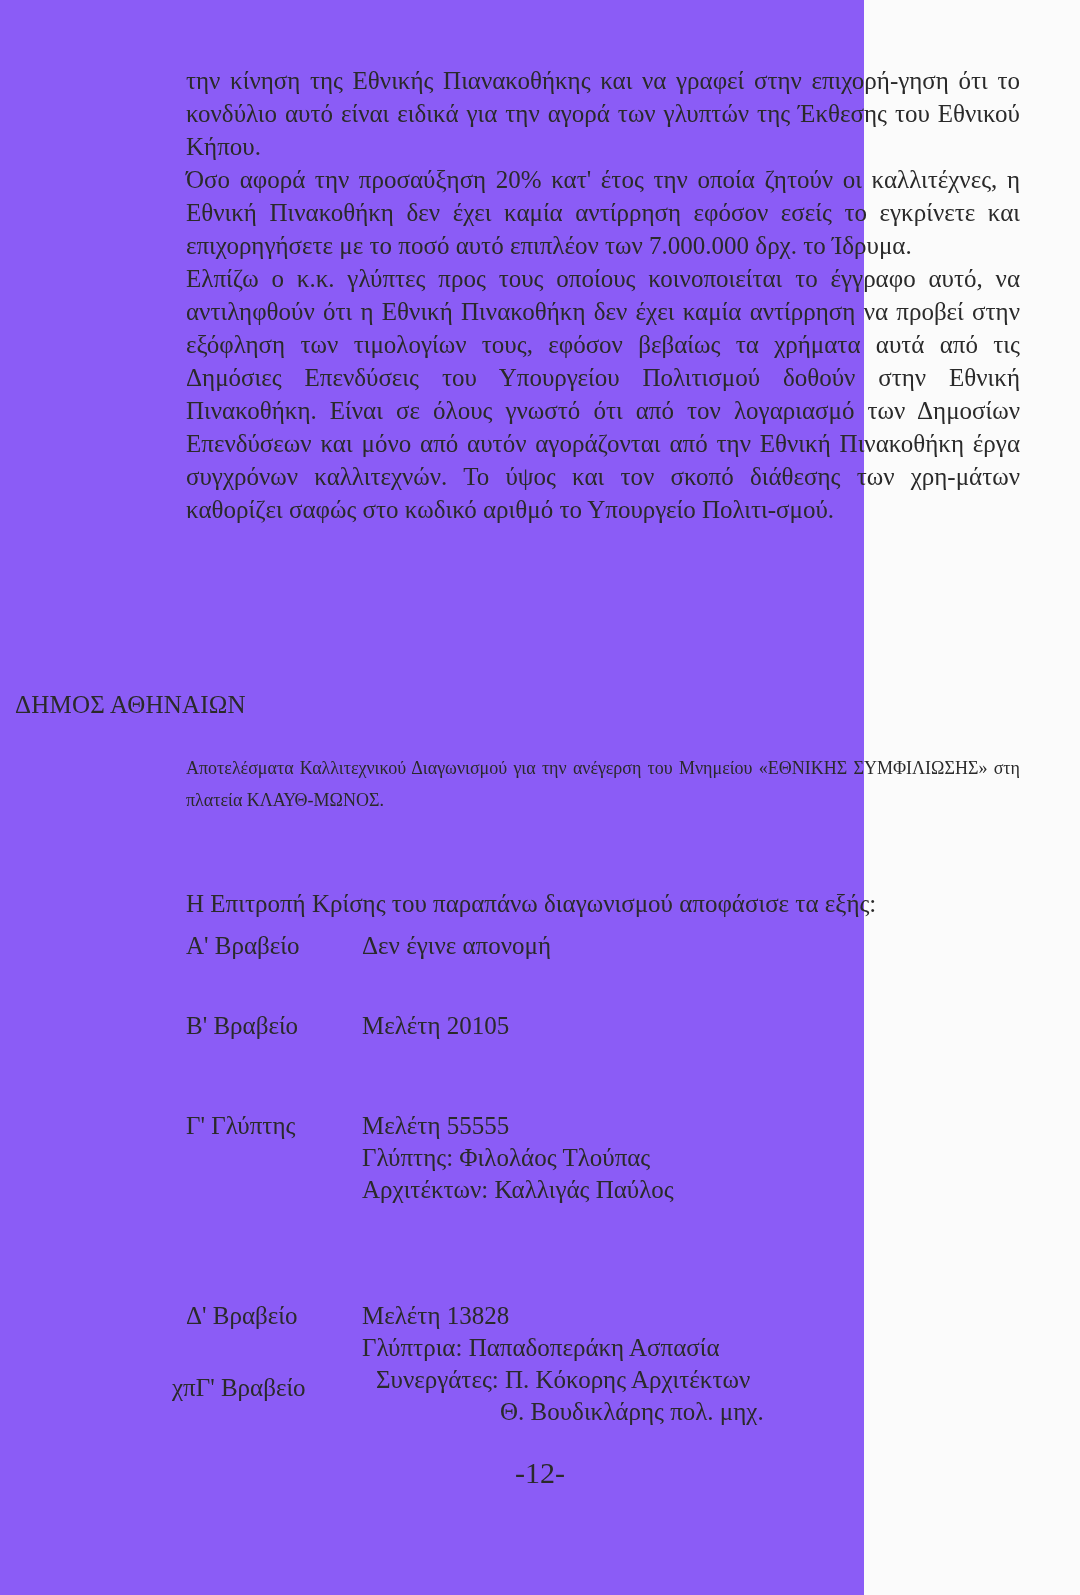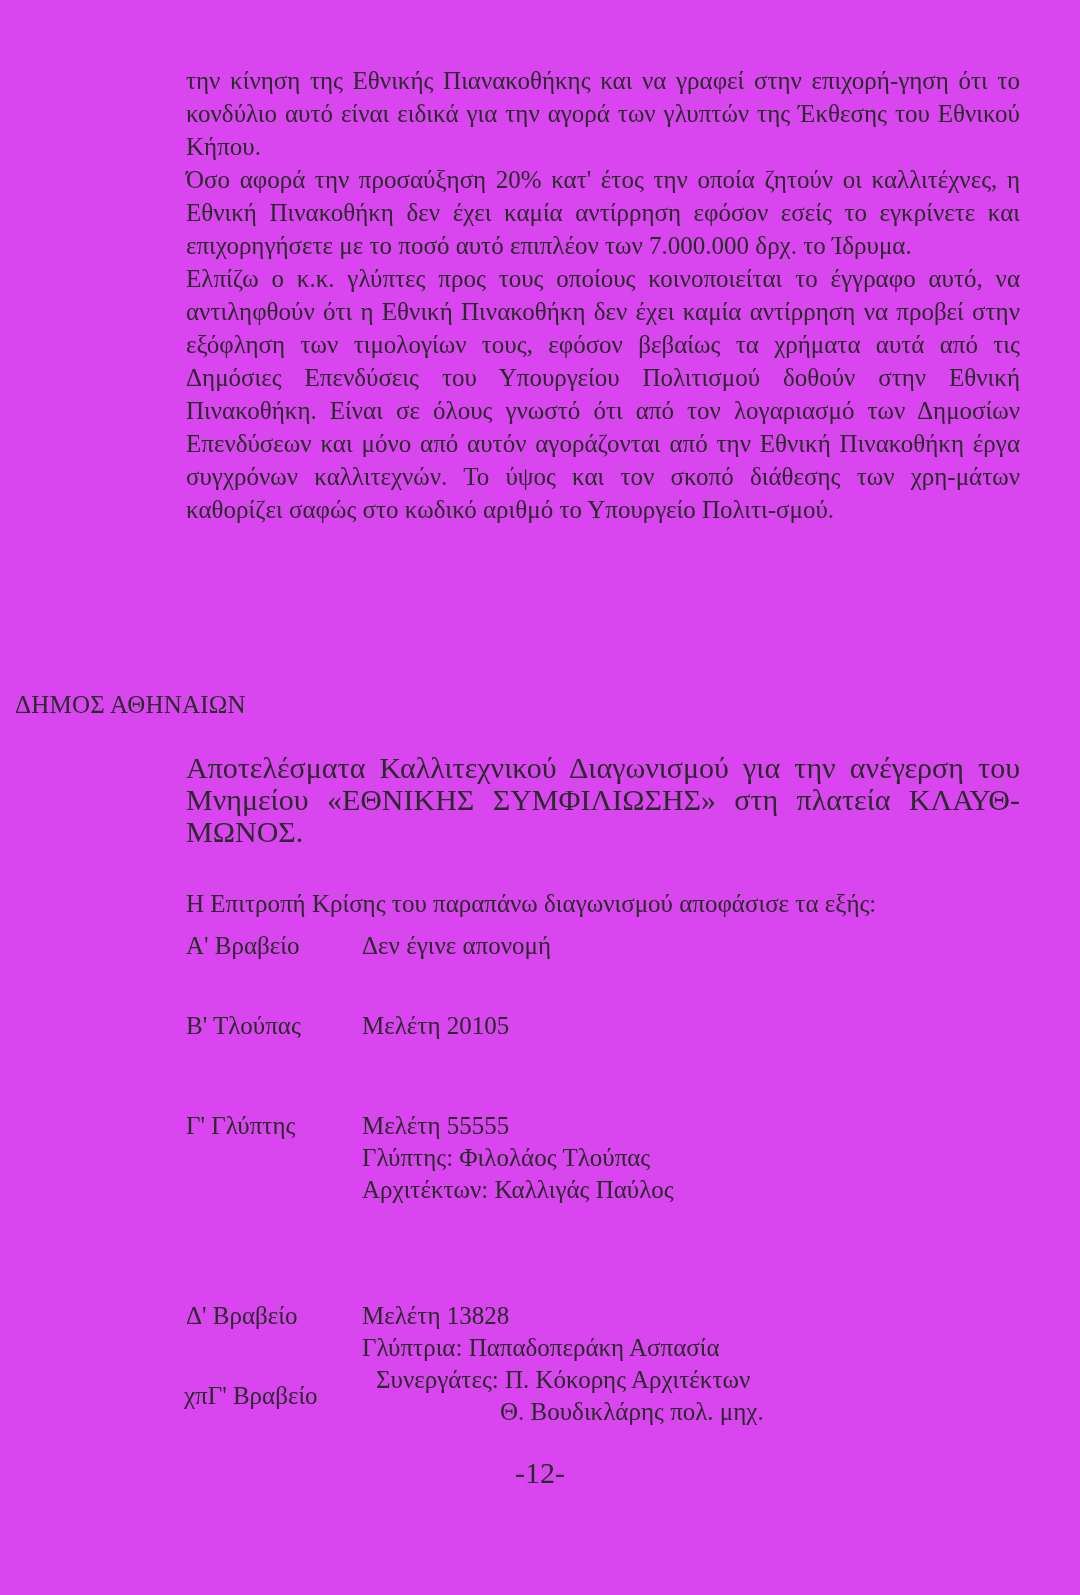--- a/index.html
+++ b/index.html
@@ -11,22 +11,22 @@
       width: 1080px;
       height: 1595px;
       position: relative;
       overflow: hidden;
       font-family: "Liberation Serif", "DejaVu Serif", serif;
       color: #2a2a2a;
     }
     .page {
       position: absolute;
       left: 0; top: 0;
-      width: 1080px; height: 1595px;
-      background: #d946ef;
+      width: 864px; height: 1595px;
+      background: #8b5cf6;
     }
     .body-text {
       position: absolute;
       left: 186px;
       top: 64px;
       width: 834px;
       font-size: 25px;
       line-height: 33px;
       text-align: justify;
     }
@@ -42,21 +42,21 @@
       text-align: left;
       font-size: 25px;
       line-height: 30px;
       letter-spacing: 0.2px;
     }
     .intro {
       position: absolute;
       left: 186px;
       top: 752px;
       width: 834px;
-      font-size: 30px;
+      font-size: 18px;
       line-height: 32px;
       text-align: justify;
     }
     .committee {
       position: absolute;
       left: 186px;
       top: 888px;
       width: 850px;
       font-size: 25px;
       line-height: 32px;
@@ -89,22 +89,21 @@
     .award .line.indent3 {
       padding-left: 138px;
     }
     .award-a { top: 930px; }
     .award-b { top: 1010px; }
     .award-c { top: 1110px; }
     .award-d { top: 1300px; }
     .award-d .label2 {
       position: absolute;
       left: -14px;
-      top: 80px;
-      margin-left: 12px;
+      top: 72px;
     }
     .award-d .line.shift {
       padding-left: 14px;
     }
     .page-number {
       position: absolute;
       left: 0;
       width: 1080px;
       top: 1458px;
       text-align: center;
@@ -130,21 +129,21 @@
   <div class="committee">Η Επιτροπή Κρίσης του παραπάνω διαγωνισμού αποφάσισε τα εξής:</div>
 
   <div class="award award-a">
     <span class="label">Α' Βραβείο</span>
     <div class="lines">
       <span class="line">Δεν έγινε απονομή</span>
     </div>
   </div>
 
   <div class="award award-b">
-    <span class="label">Β' Τλούπας</span>
+    <span class="label">Β' Βραβείο</span>
     <div class="lines">
       <span class="line">Μελέτη 20105</span>
     </div>
   </div>
 
   <div class="award award-c">
     <span class="label">Γ' Γλύπτης</span>
     <div class="lines">
       <span class="line">Μελέτη 55555</span>
       <span class="line">Γλύπτης: Φιλολάος Τλούπας</span>

